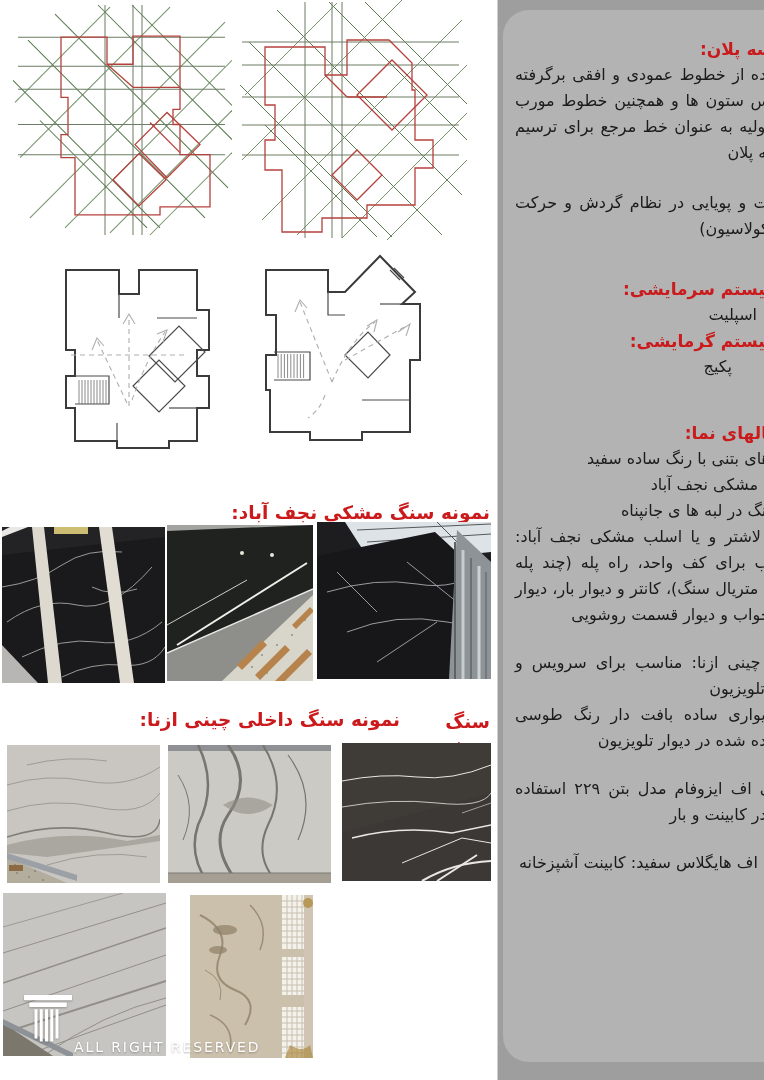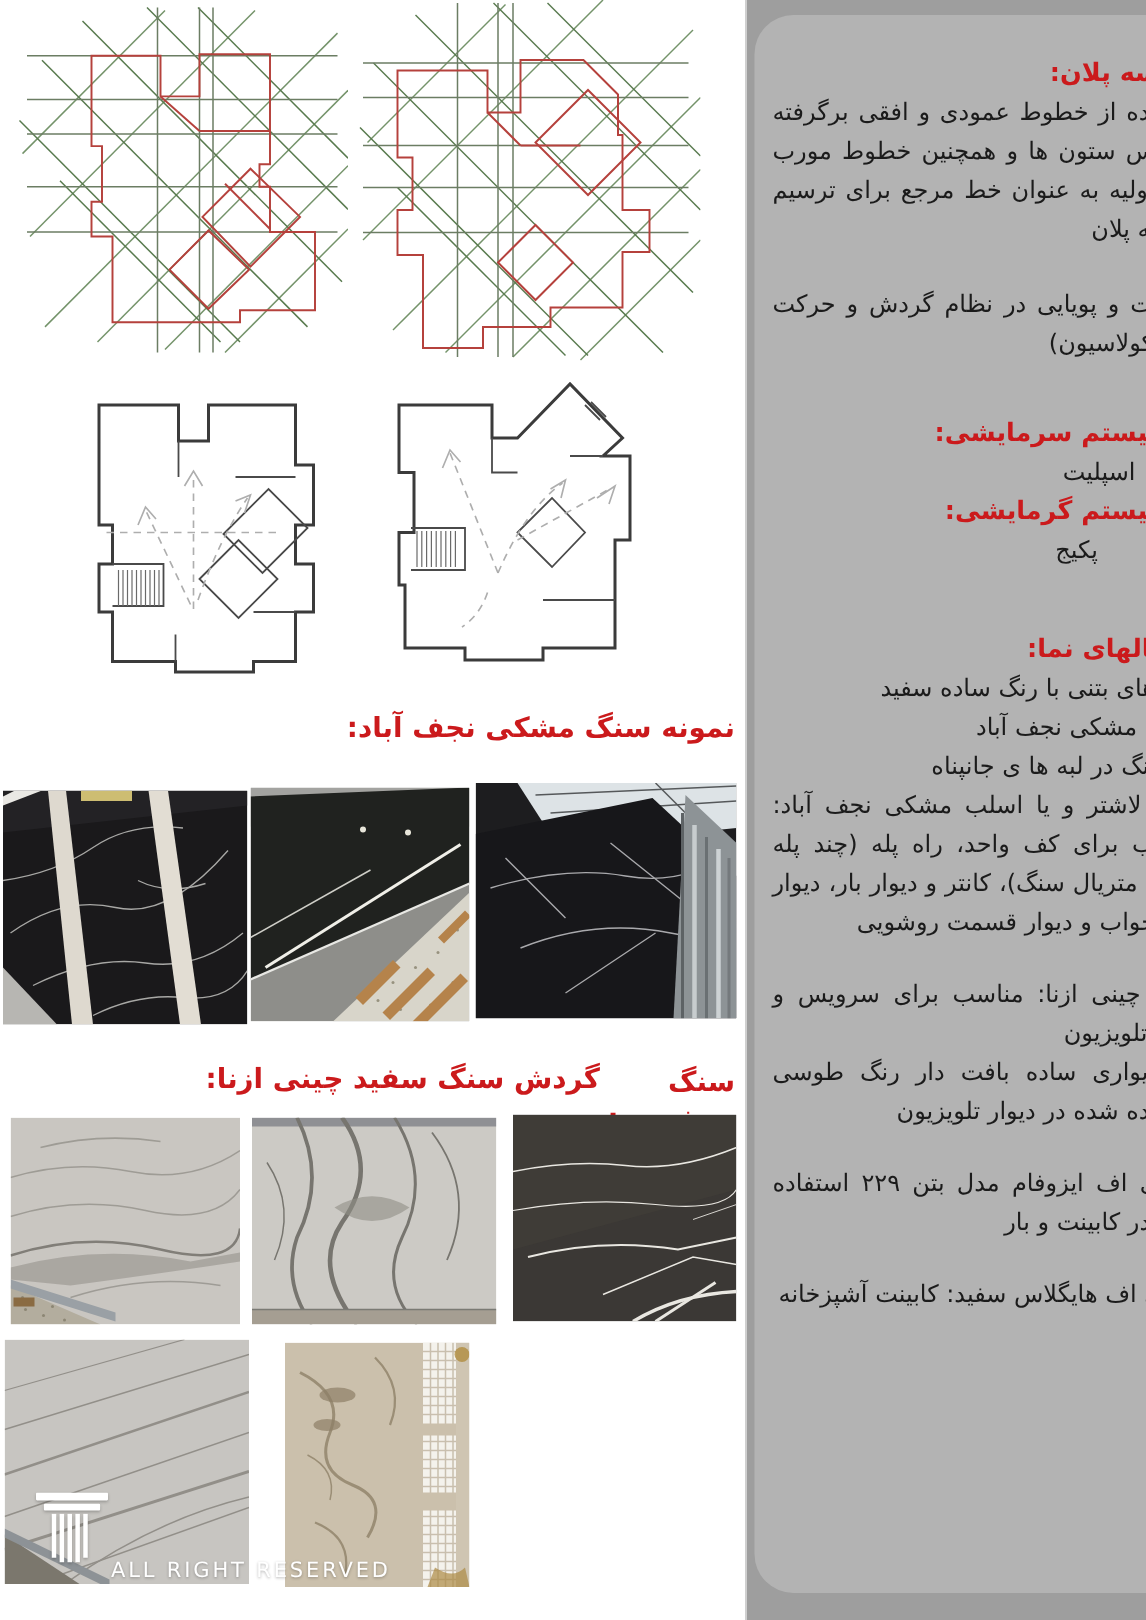--- a/index.html
+++ b/index.html
@@ -24,21 +24,21 @@
   #p4{left:7px;top:745px;width:153px;height:138px;}
   #p5{left:168px;top:745px;width:163px;height:138px;}
   #p6{left:342px;top:743px;width:149px;height:138px;}
   #p7{left:3px;top:893px;width:163px;height:163px;}
   #p8{left:190px;top:895px;width:123px;height:163px;}
 
   .main-label{
     position:absolute;direction:rtl;text-align:right;
     color:#cb1a1c;font-weight:bold;font-size:18.5px;line-height:25px;
   }
-  #label-black{top:473px;left:195px;width:295px;}
+  #label-black{top:500px;left:195px;width:295px;}
   #label-white{top:707px;left:133px;width:267px;}
   #label-lashotor{top:709px;left:374px;width:116px;}
 
   
   #logo{position:absolute;left:24px;top:995px;width:176px;color:#ffffff;}
   .logo-row{display:flex;align-items:flex-end;}
   .logo-icon{width:48px;height:58px;flex:0 0 auto;filter:drop-shadow(0 1px 1px rgba(0,0,0,0.25));}
   .logo-text{margin-left:2px;margin-bottom:0;}
   .logo-title{font-size:20px;font-weight:bold;letter-spacing:1px;line-height:20px;
     text-shadow:0 1px 2px rgba(0,0,0,0.3);white-space:nowrap;}
@@ -273,21 +273,21 @@
       </g>
       <path d="M140,8 L174,40 V157 H132 Z" fill="#8d9396"></path>
       <path d="M138,20 V157" stroke="#5d6265" stroke-width="2"></path>
       <path d="M146,28 V157" stroke="#c7ccce" stroke-width="3"></path>
       <path d="M154,36 V157" stroke="#6a7073" stroke-width="2"></path>
       <path d="M162,44 V157" stroke="#cdd2d4" stroke-width="3"></path>
       <path d="M169,50 V157" stroke="#74797c" stroke-width="2"></path>
     </svg>
   </div>
 
-  <div class="main-label" id="label-white">گردش سنگ سفید چینی ازنا:</div>
+  <div class="main-label" id="label-white">نمونه سنگ داخلی چینی ازنا:</div>
   <div class="main-label" id="label-lashotor">سنگ روشویی:</div>
 
   <div class="photo" id="p4">
     <svg viewBox="0 0 153 138" preserveAspectRatio="none">
       <rect width="153" height="138" fill="#c9c6c1"></rect>
       <g stroke="#97948e" stroke-width="1" fill="none" opacity="0.85">
         <path d="M0,40 Q40,28 80,36 T153,22"></path>
         <path d="M0,66 Q45,52 90,62 T153,48"></path>
         <path d="M20,20 Q60,10 100,16"></path>
         <path d="M40,120 Q90,104 140,112"></path>

